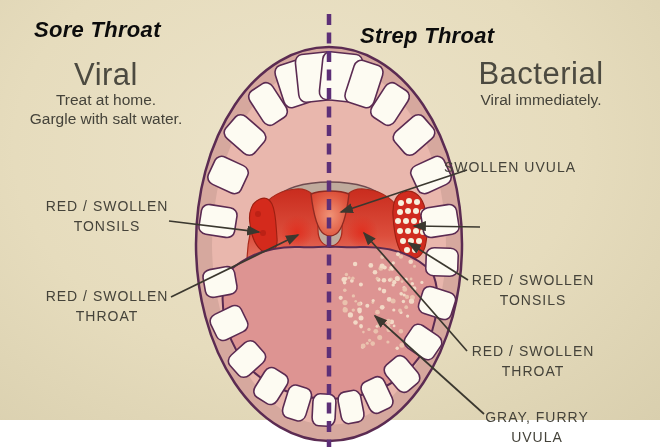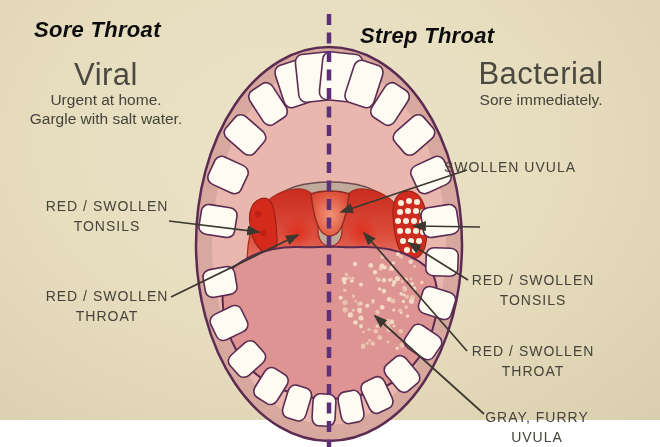--- a/index.html
+++ b/index.html
@@ -244,27 +244,27 @@
       <line class="lead" x1="467" y1="351" x2="364" y2="233" marker-end="url(#arr)"></line>
       <line class="lead" x1="484" y1="414" x2="375" y2="316" marker-end="url(#arr)"></line>
     </g>
   </svg>
 
   <div class="txt ttl" style="left:34px;top:17px">Sore Throat</div>
   <div class="txt ttl" style="left:360px;top:23px">Strep Throat</div>
 
   <div class="txt big" style="left:106px;top:57px">Viral</div>
   <div class="txt sub" style="left:106px;top:91px">
-    <div>Urgent at home.</div>
+    <div>Treat at home.</div>
     <div>Gargle with salt water.</div>
   </div>
 
   <div class="txt big" style="left:541px;top:56px">Bacterial</div>
   <div class="txt sub" style="left:541px;top:91px">
-    <div>Sore immediately.</div>
+    <div>Viral immediately.</div>
   </div>
 
   <div class="txt lbl" style="left:107px;top:196px">
     <div>RED / SWOLLEN</div>
     <div>TONSILS</div>
   </div>
   <div class="txt lbl" style="left:107px;top:286px">
     <div>RED / SWOLLEN</div>
     <div>THROAT</div>
   </div>

